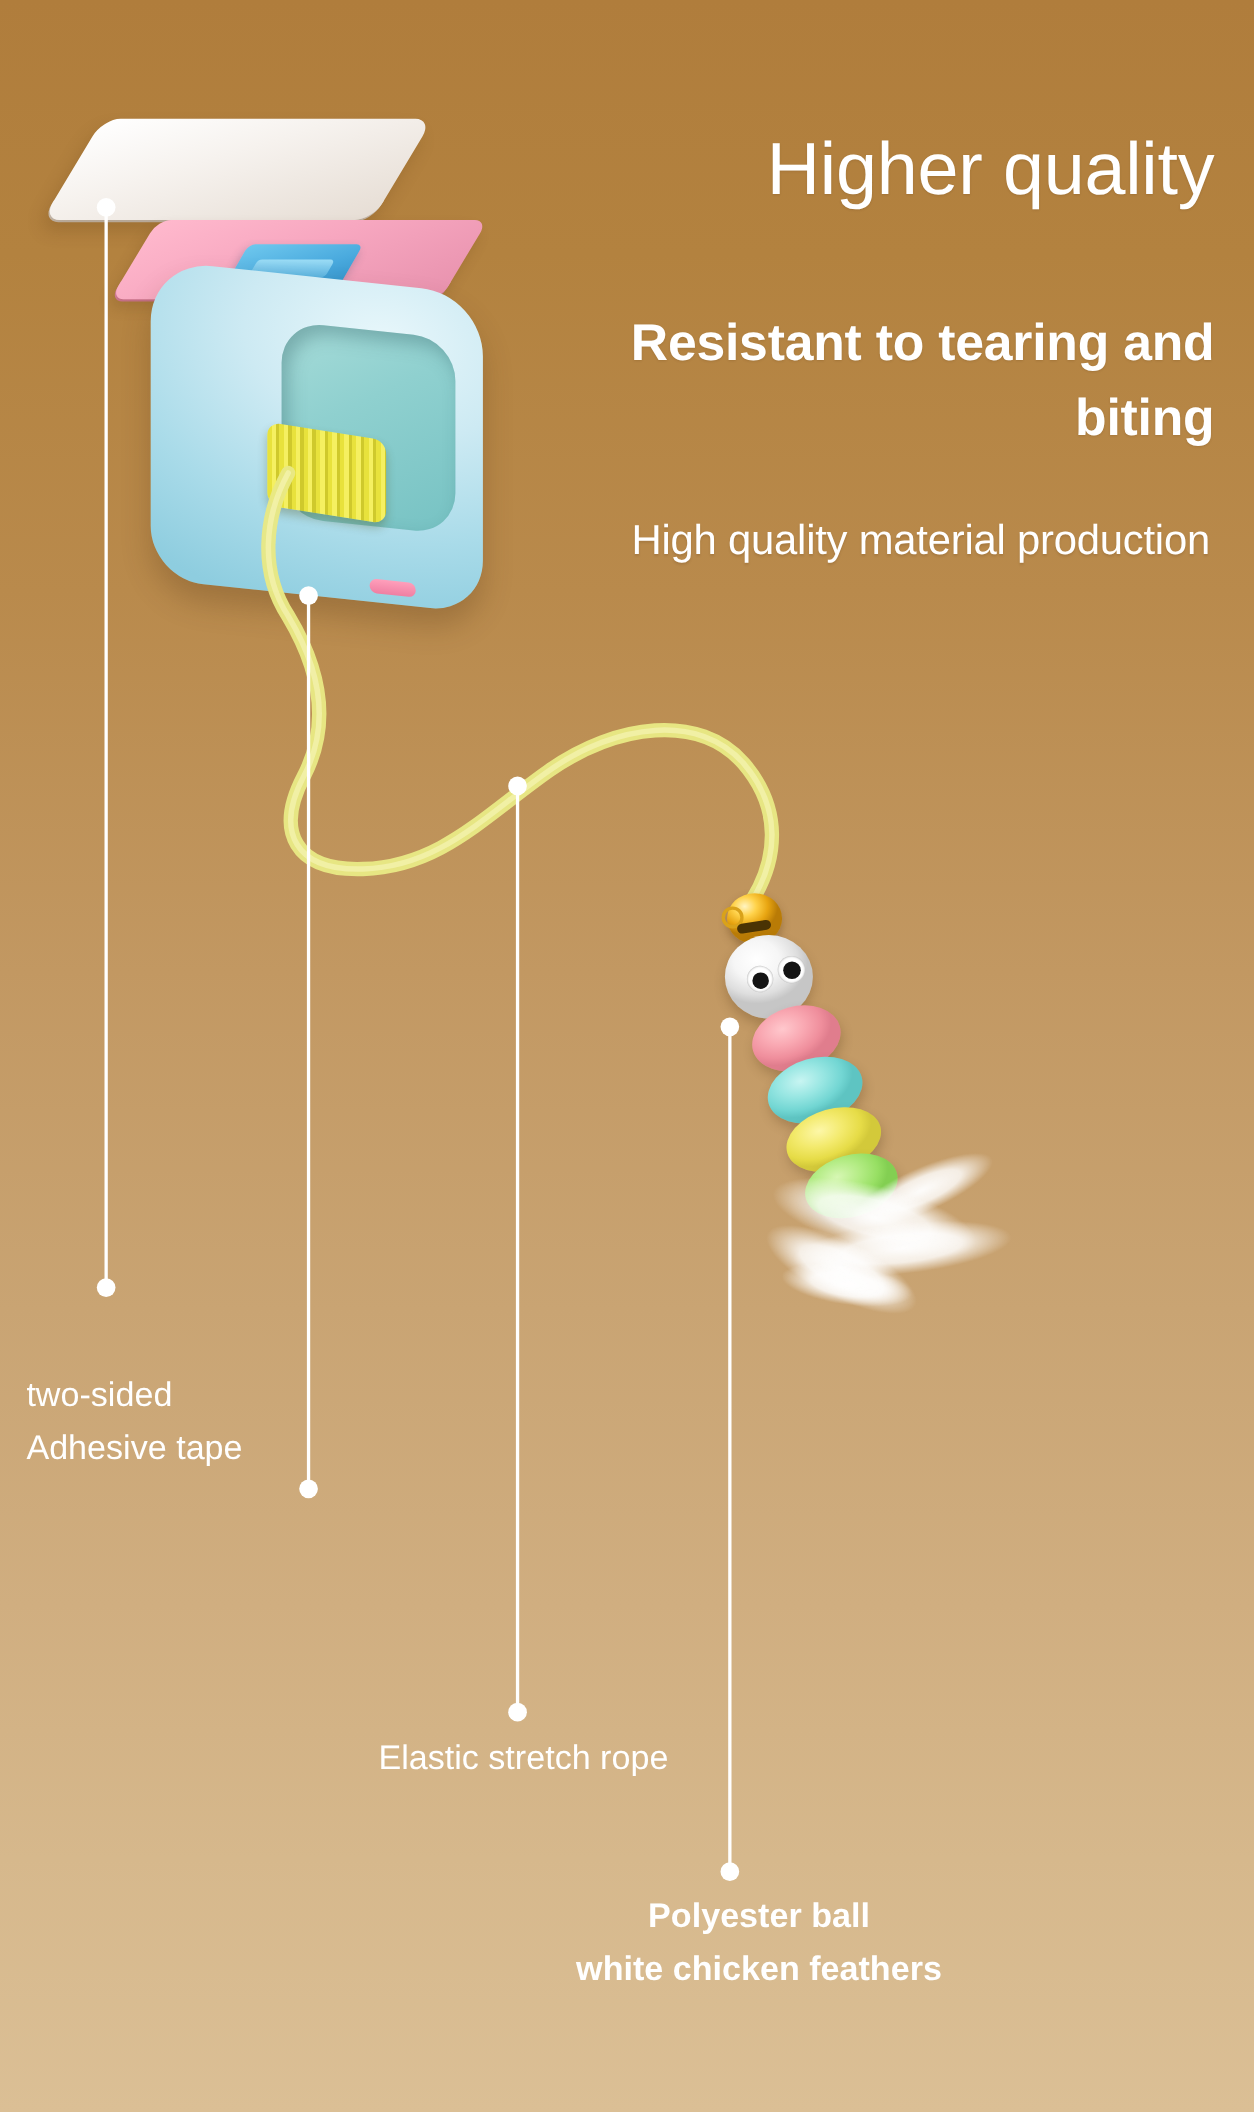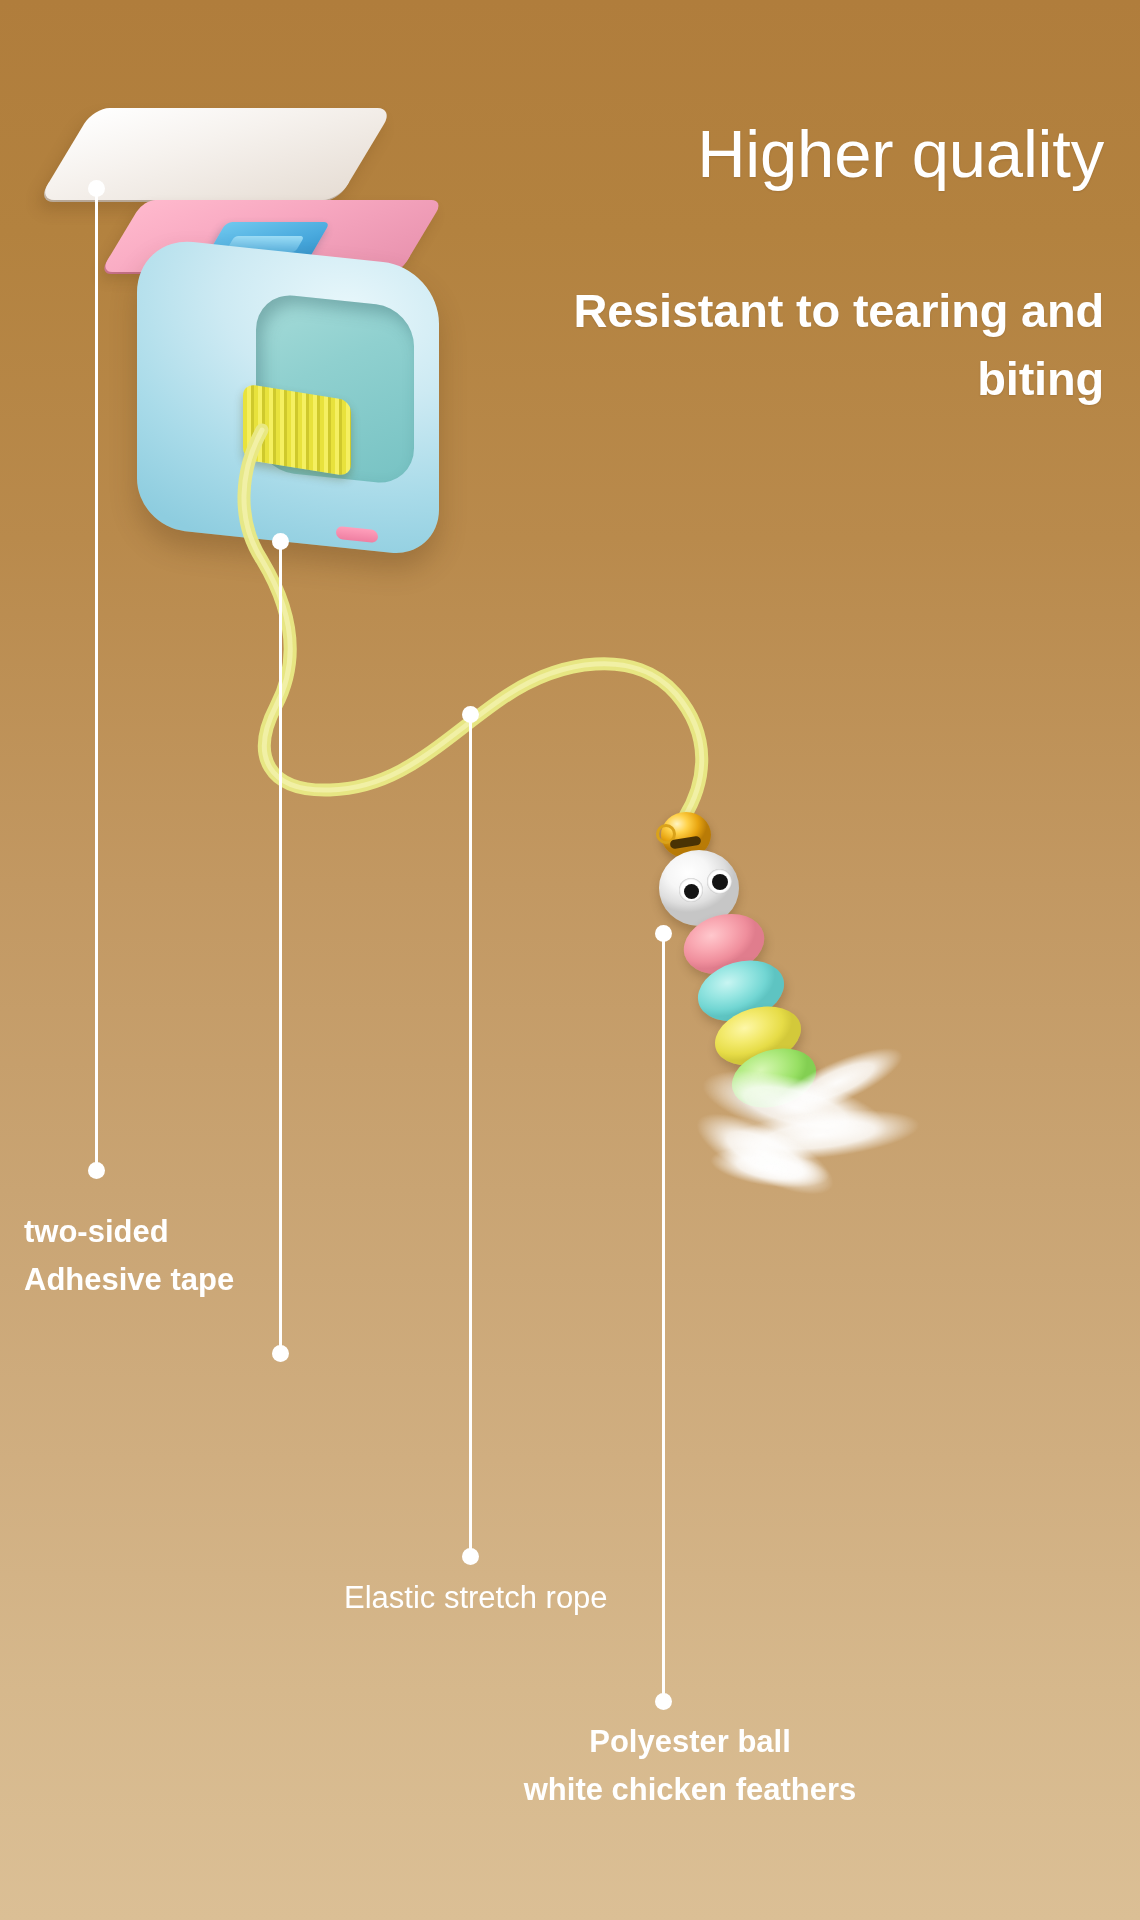--- a/index.html
+++ b/index.html
@@ -243,25 +243,27 @@
 
   <div class="feather" id="f4"></div>
   <div class="feather" id="f1"></div>
   <div class="feather" id="f2"></div>
   <div class="feather" id="f3"></div>
   <div class="feather" id="f5"></div>
 
   <div class="headline" id="t-higher">Higher quality</div>
   <div class="headline" id="t-resist">Resistant to tearing
 and biting</div>
+  <div class="headline" id="t-highq">High quality
+material production</div>
 
   <div class="dot" style="left:88px;top:180px;"></div>
   <div class="leader" style="left:95px;top:188px;height:982px;"></div>
   <div class="dot" style="left:88px;top:1162px;"></div>
-  <div class="callout" style="left:24px;top:1208px;width:330px;font-weight:bold;">two-sided
+  <div class="callout" style="left:24px;top:1244px;width:330px;">two-sided
 Adhesive tape</div>
 
   <div class="dot" style="left:272px;top:533px;"></div>
   <div class="leader" style="left:279px;top:541px;height:812px;"></div>
   <div class="dot" style="left:272px;top:1345px;"></div>
 
   <div class="dot" style="left:462px;top:706px;"></div>
   <div class="leader" style="left:469px;top:714px;height:842px;"></div>
   <div class="dot" style="left:462px;top:1548px;"></div>
   <div class="callout" style="left:344px;top:1574px;width:400px;">Elastic stretch rope</div>

